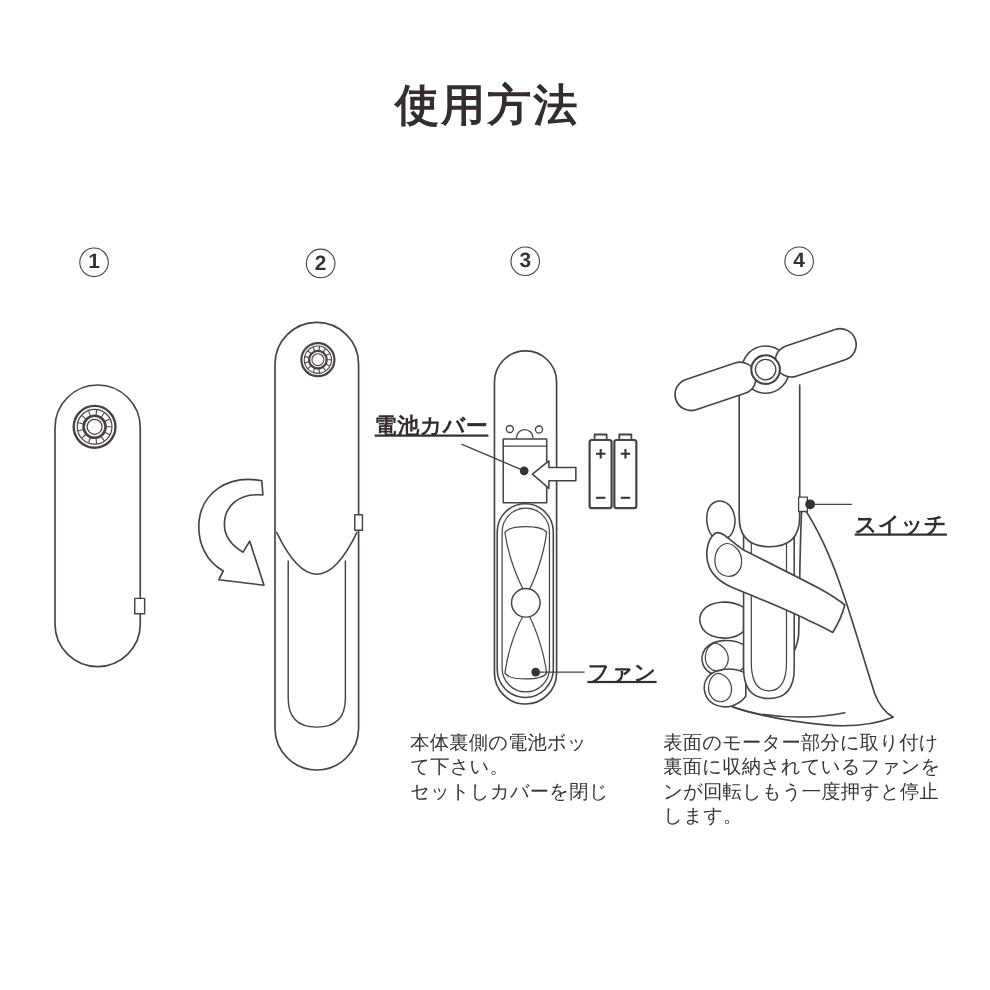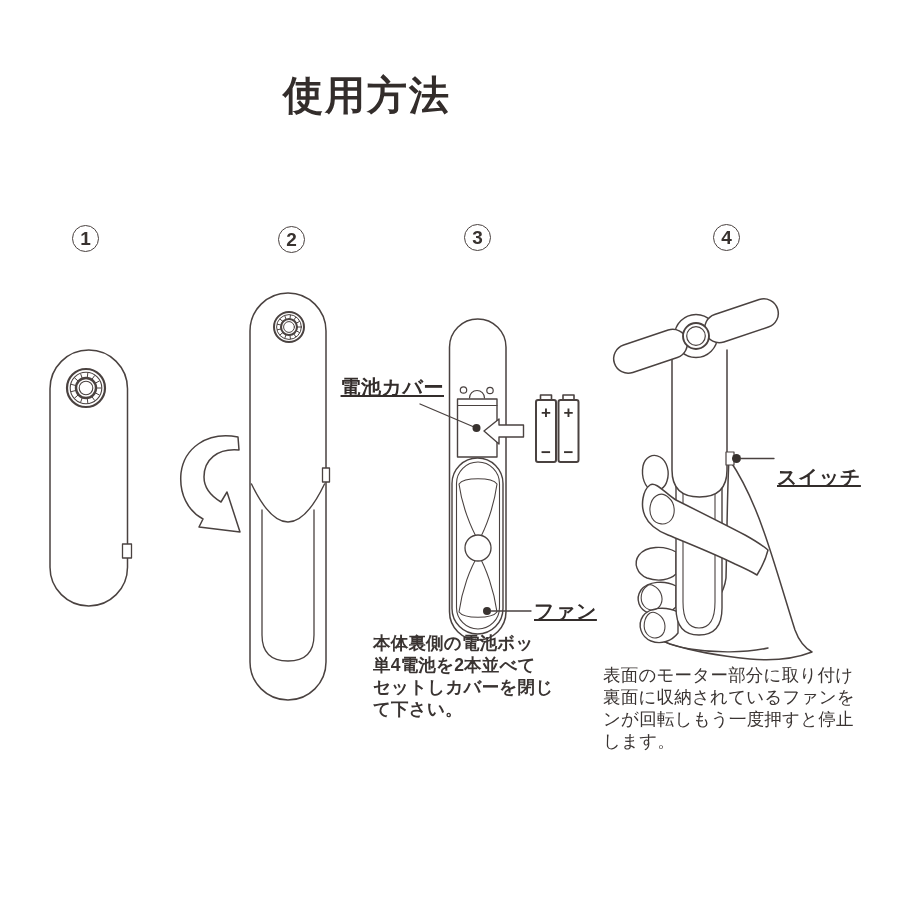--- a/index.html
+++ b/index.html
@@ -1,19 +1,19 @@
 <!DOCTYPE html>
 <html><head>
 <meta charset="utf-8">
 <style>
   html,body{margin:0;padding:0;background:#fff;}
   #page{position:relative;width:900px;height:900px;background:#ffffff;overflow:hidden;
         font-family:"Liberation Sans","DejaVu Sans",sans-serif;color:#38322f;}
   #art{position:absolute;left:0;top:0;}
-  .title{position:absolute;left:283px;top:68px;width:320px;
+  .title{position:absolute;left:283px;top:68px;width:320px;text-align:center;
          font-size:40px;font-weight:bold;letter-spacing:2px;color:#332d2b;}
   .stepnum{position:absolute;width:27px;height:27px;border:1.6px solid #4a4240;border-radius:50%;
            text-align:center;line-height:26px;font-size:19px;font-weight:bold;color:#38322f;box-sizing:border-box;}
   .callout{position:absolute;font-size:20px;font-weight:bold;letter-spacing:0.5px;color:#332d2b;white-space:nowrap;text-decoration:underline;}
   .callout.right{text-align:right;}
   .caption{position:absolute;font-size:17.5px;line-height:22px;color:#3a3432;letter-spacing:0.2px;white-space:nowrap;}
 </style>
 </head>
 <body>
 
@@ -193,25 +193,24 @@
         <circle cx="696" cy="336" r="13" fill="#fff" stroke-width="1.9"></circle>
         <circle cx="696" cy="336" r="9.3" stroke-width="1.2"></circle>
       </g>
     </g>
   </svg>
 
   <div class="callout right" style="left:330px;top:374px;width:114px;">電池カバー</div>
   <div class="callout" style="left:534px;top:598px;">ファン</div>
   <div class="callout" style="left:777px;top:464px;">スイッチ</div>
 
-  <div class="caption" style="left:373px;top:632px;font-weight:bold;">
+  <div class="caption" style="left:373px;top:664px;">
     <div>本体裏側の電池ボッ</div>
-    <div>単4電池を2本並べて</div>
+    <div>て下さい。</div>
     <div>セットしカバーを閉じ</div>
-    <div>て下さい。</div>
   </div>
   <div class="caption" style="left:603px;top:664px;">
     <div>表面のモーター部分に取り付け</div>
     <div>裏面に収納されているファンを</div>
     <div>ンが回転しもう一度押すと停止</div>
     <div>します。</div>
   </div>
 </div>
 
 </body></html>

